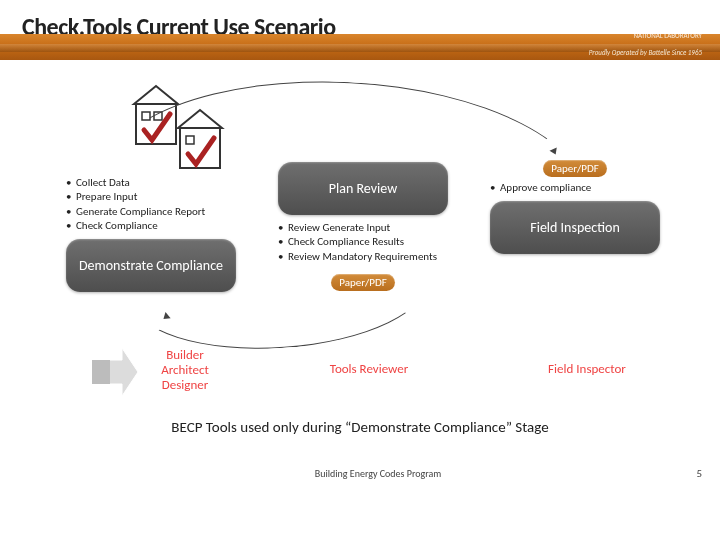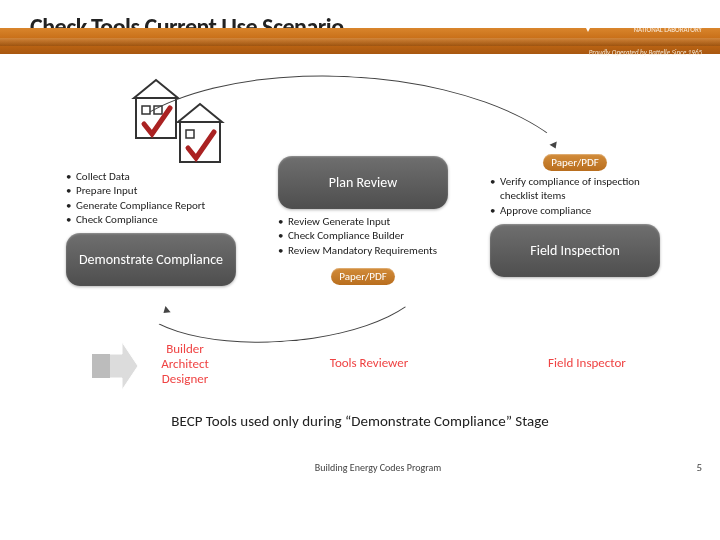--- a/index.html
+++ b/index.html
@@ -1,17 +1,17 @@
 <!DOCTYPE html>
 <html><head>
 <meta charset="utf-8">
 <style>
   * { box-sizing: border-box; margin: 0; padding: 0; }
   body { width: 720px; height: 540px; font-family: Calibri, Arial, sans-serif; background: #fff; position: relative; overflow: hidden; }
-  .header { height: 54px; position: relative; padding-left: 8px; }
+  .header { height: 60px; position: relative; }
   .title { font-size: 24px; font-weight: bold; color: #222; padding: 12px 0 0 22px; letter-spacing: -0.5px; }
   .band { position: absolute; bottom: 0; left: 0; right: 0; height: 26px; background: linear-gradient(to bottom, #d9852c, #c46a14 50%, #a85710); }
   .band-inner { position: absolute; bottom: 8px; left: 0; right: 0; height: 8px; background: linear-gradient(to bottom, rgba(255,255,255,.15), rgba(0,0,0,.15)); }
   .logo-brand { position: absolute; right: 18px; bottom: 20px; color: #fff; font-size: 10px; font-weight: bold; letter-spacing: .5px; text-align: right; }
   .logo-brand .sub { font-size: 7px; font-weight: normal; letter-spacing: 0; opacity: .85; }
   .tagline { position: absolute; right: 18px; top: 48px; font-size: 7px; font-style: italic; color: #f3e5d0; }
   .bird { position: absolute; right: 120px; top: 12px; width: 24px; height: 24px; }
 
   .content { position: relative; height: 430px; }
   .icon-pair { position: absolute; left: 130px; top: 20px; width: 96px; height: 90px; }
@@ -91,30 +91,29 @@
       <li>Generate Compliance Report</li>
       <li>Check Compliance</li>
     </ul>
     <div class="chip-title">Demonstrate Compliance</div>
   </div>
 
   <div class="stage stage2">
     <div class="chip-title top">Plan Review</div>
     <ul class="bullets">
       <li>Review Generate Input</li>
-      <li>Check Compliance Builder</li>
+      <li>Check Compliance Results</li>
       <li>Review Mandatory Requirements</li>
     </ul>
     <div class="badge-wrap"><span class="badge">Paper/PDF</span></div>
   </div>
 
   <div class="stage stage3">
     <div class="badge-wrap"><span class="badge">Paper/PDF</span></div>
     <ul class="bullets">
-      <li>Verify compliance of inspection checklist items</li>
       <li>Approve compliance</li>
     </ul>
     <div class="chip-title">Field Inspection</div>
   </div>
 
   <div class="role-row">
     <div class="role role1">
       <svg class="role-arrow" viewBox="0 0 46 48">
         <polygon points="0,12 30,12 30,0 46,24 30,48 30,36 0,36" fill="#dcdcdc" stroke="#fff" stroke-width="1"></polygon>
         <polygon points="0,12 18,12 18,36 0,36" fill="#bcbcbc"></polygon>

